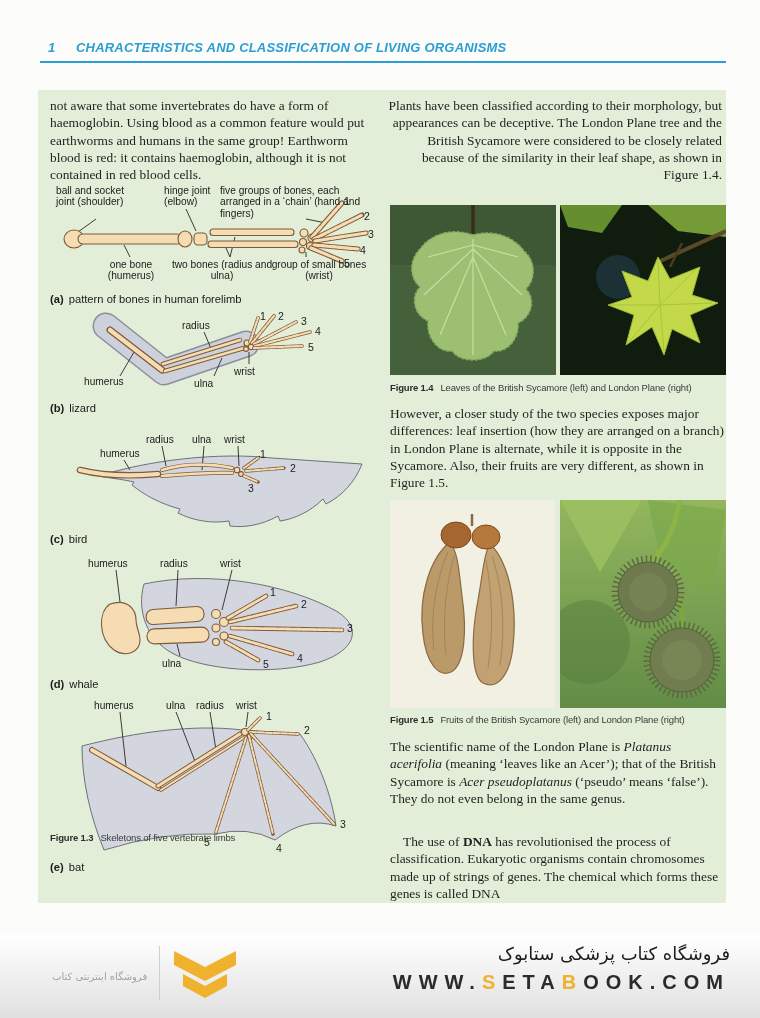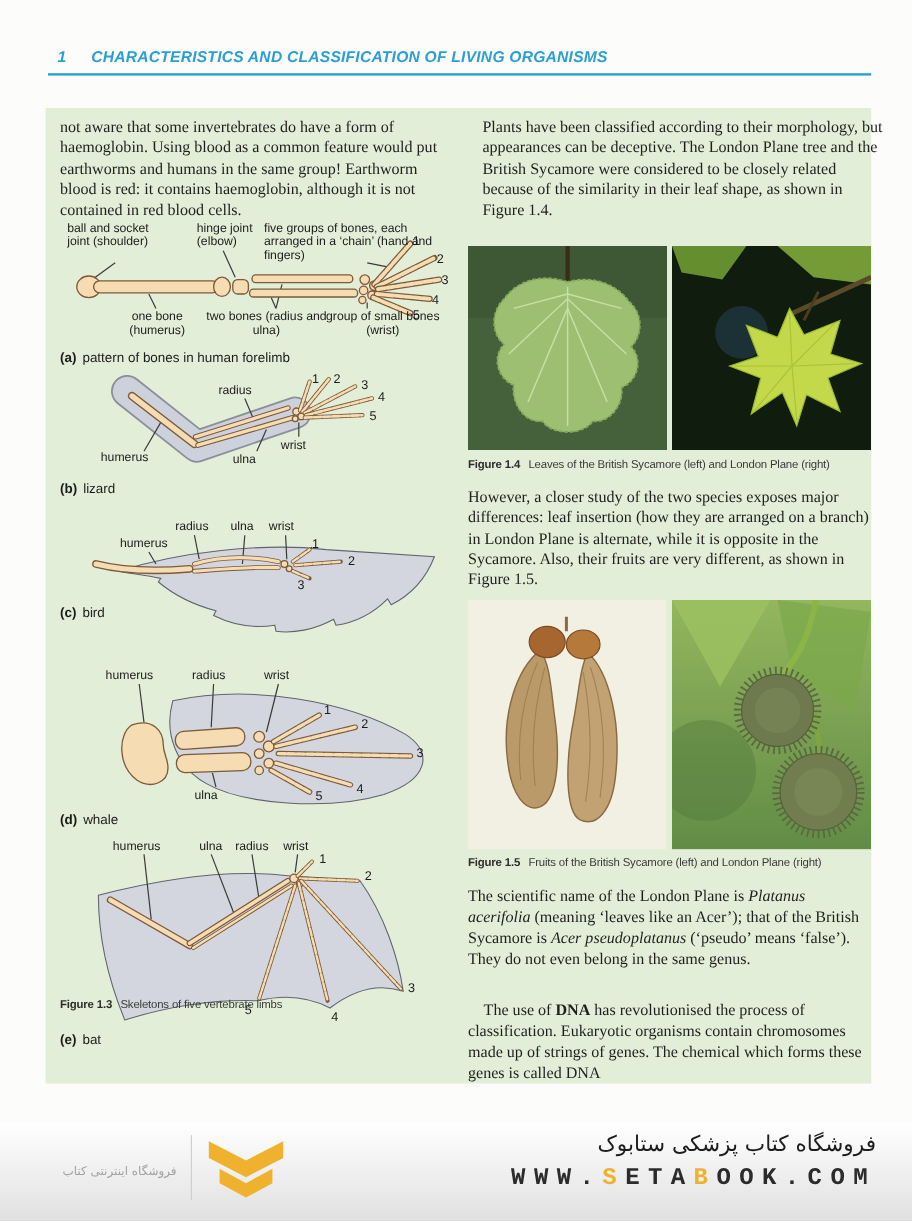--- a/index.html
+++ b/index.html
@@ -42,21 +42,21 @@
         background:linear-gradient(#ffffff,#e0e0e0);}
   .logo-wrap{position:absolute;left:52px;top:10px;display:flex;align-items:center;gap:12px;}
   .logo-word{font-family:"DejaVu Sans",sans-serif;font-size:28px;font-weight:bold;direction:rtl;line-height:1;}
   .logo-word .acc{color:#f0b22e;}
   .logo-word .gry{color:#9a9a9c;}
   .logo-sub{font-family:"DejaVu Sans",sans-serif;font-size:10px;color:#a2a2a4;direction:rtl;
         text-align:center;margin-top:6px;}
   .logo-div{width:1px;height:54px;background:#cfcfcf;}
   .footer-right{position:absolute;right:30px;top:8px;text-align:right;}
   .tagline{font-family:"DejaVu Sans",sans-serif;font-size:18px;color:#1c1c1c;direction:rtl;text-align:right;}
-  .url{font-family:Liberation Mono, monospace;font-size:20px;font-weight:bold;
+  .url{font-family:Liberation Sans, sans-serif;font-size:20px;font-weight:bold;
         letter-spacing:7px;color:#2b2b2b;margin-top:7px;}
   .url .acc{color:#f0b22e;}
 </style>
 </head>
 <body>
 
 <div class="page">
 
   <div class="abs hnum" style="left:48px;top:40px;">1</div>
   <div class="abs htitle" style="left:76px;top:40px;">CHARACTERISTICS AND CLASSIFICATION OF LIVING ORGANISMS</div>
@@ -178,21 +178,21 @@
         <path class="bfill fseg" stroke-width="2" d="M200,52 L214,58"></path>
     </svg>
     <div class="dlabel" style="left:56px;top:24px;">humerus</div>
     <div class="dlabel" style="left:102px;top:10px;">radius</div>
     <div class="dlabel" style="left:148px;top:10px;">ulna</div>
     <div class="dlabel" style="left:180px;top:10px;">wrist</div>
     <div class="digit" style="left:216px;top:24px;">1</div>
     <div class="digit" style="left:246px;top:38px;">2</div>
     <div class="digit" style="left:204px;top:58px;">3</div>
   </div>
-  <div class="dcap" style="left:50px;top:505px;">
+  <div class="dcap" style="left:50px;top:533px;">
     <span class="tag">(c)</span><span>bird</span>
   </div>
 
   <div class="diagram" style="left:44px;top:556px;width:332px;height:118px;">
     <svg width="332" height="118" viewBox="0 0 332 118">
       <path class="membrane" d="M100,28 C165,14 245,28 294,56 C318,72 312,94 276,106 C228,120 158,114 128,97 C104,84 92,56 100,28 Z"></path>
       <path class="leader" d="M72,14 L76,46"></path>
       <path class="leader" d="M134,14 L132,50"></path>
       <path class="leader" d="M188,14 L178,54"></path>
       <path class="leader" d="M136,100 L133,88"></path>
@@ -265,21 +265,21 @@
     <div class="digit" style="left:232px;top:142px;">4</div>
     <div class="digit" style="left:160px;top:136px;">5</div>
   </div>
   <div class="dcap" style="left:50px;top:861px;">
     <span class="tag">(e)</span><span>bat</span>
   </div>
   <div class="figcap" style="left:50px;top:832px;">
     <span class="flab">Figure 1.3</span><span>Skeletons of five vertebrate limbs</span>
   </div>
 
-  <div class="abs para" style="left:402px;top:97px;width:334px;">Plants have been classified according to their morphology, but appearances can be deceptive. The London Plane tree and the British Sycamore were considered to be closely related because of the similarity in their leaf shape, as shown in Figure 1.4.</div>
+  <div class="abs para" style="left:388px;top:97px;width:334px;text-align:right;">Plants have been classified according to their morphology, but appearances can be deceptive. The London Plane tree and the British Sycamore were considered to be closely related because of the similarity in their leaf shape, as shown in Figure 1.4.</div>
 
   <div class="photo" style="left:390px;top:205px;width:166px;height:170px;">
     <svg width="166" height="170" viewBox="0 0 166 170">
       <rect width="166" height="170" fill="#45613c"></rect>
       <rect width="166" height="60" fill="#3e5836"></rect>
       <line x1="83" y1="0" x2="83" y2="30" stroke="#3a2d18" stroke-width="3.5"></line>
       <path d="M83,30 C60,22 40,30 30,44 C18,56 20,74 30,82 C20,92 24,110 38,116 C36,132 48,148 62,146 C70,158 96,158 104,146 C118,148 130,132 128,118 C142,112 146,94 136,84 C146,74 146,56 134,46 C124,32 104,24 83,30 Z" fill="#9cbf72" stroke="#7fa85c" stroke-width="1.5" stroke-dasharray="3 1.5"></path>
       <g stroke="#c7dfa6" stroke-width="1.2" fill="none">
         <line x1="83" y1="34" x2="83" y2="150"></line>
         <line x1="83" y1="40" x2="38" y2="52"></line>

